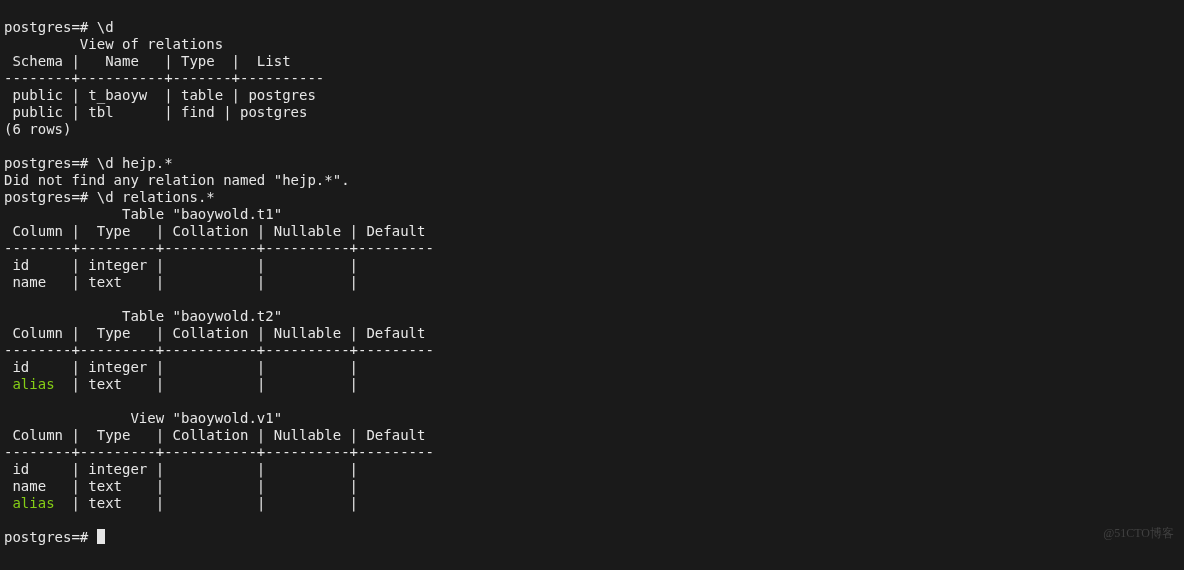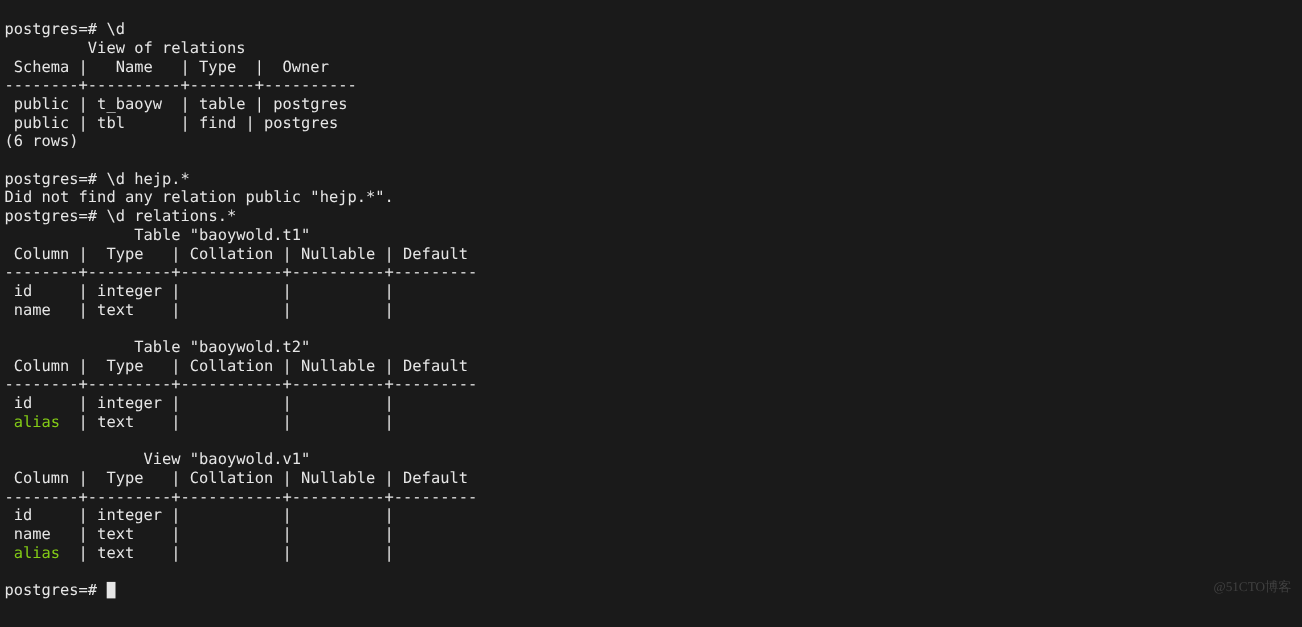--- a/index.html
+++ b/index.html
@@ -42,28 +42,28 @@
     font-family: Liberation Serif, serif;
     opacity: 0.6;
   }
 </style>
 </head>
 <body>
 
 <div class="terminal">
 <span><span>postgres=#</span> <span>\d</span></span>
 <span>         View of relations</span>
-<span> Schema |   Name   | Type  |  Owner</span>
+<span> Schema |   Name   | Type  |  List</span>
 <span>--------+----------+-------+----------</span>
 <span> public | t_baoyw  | table | postgres</span>
 <span> public | tbl      | find | postgres</span>
 <span>(6 rows)</span>
 <span></span>
 <span><span>postgres=#</span> <span>\d hejp.*</span></span>
-<span>Did not find any relation public "hejp.*".</span>
+<span>Did not find any relation named "hejp.*".</span>
 <span><span>postgres=#</span> <span>\d relations.*</span></span>
 <span>              Table "baoywold.t1"</span>
 <span> Column |  Type   | Collation | Nullable | Default</span>
 <span>--------+---------+-----------+----------+---------</span>
 <span> id     | integer |           |          |</span>
 <span> name   | text    |           |          |</span>
 <span></span>
 <span>              Table "baoywold.t2"</span>
 <span> Column |  Type   | Collation | Nullable | Default</span>
 <span>--------+---------+-----------+----------+---------</span>

